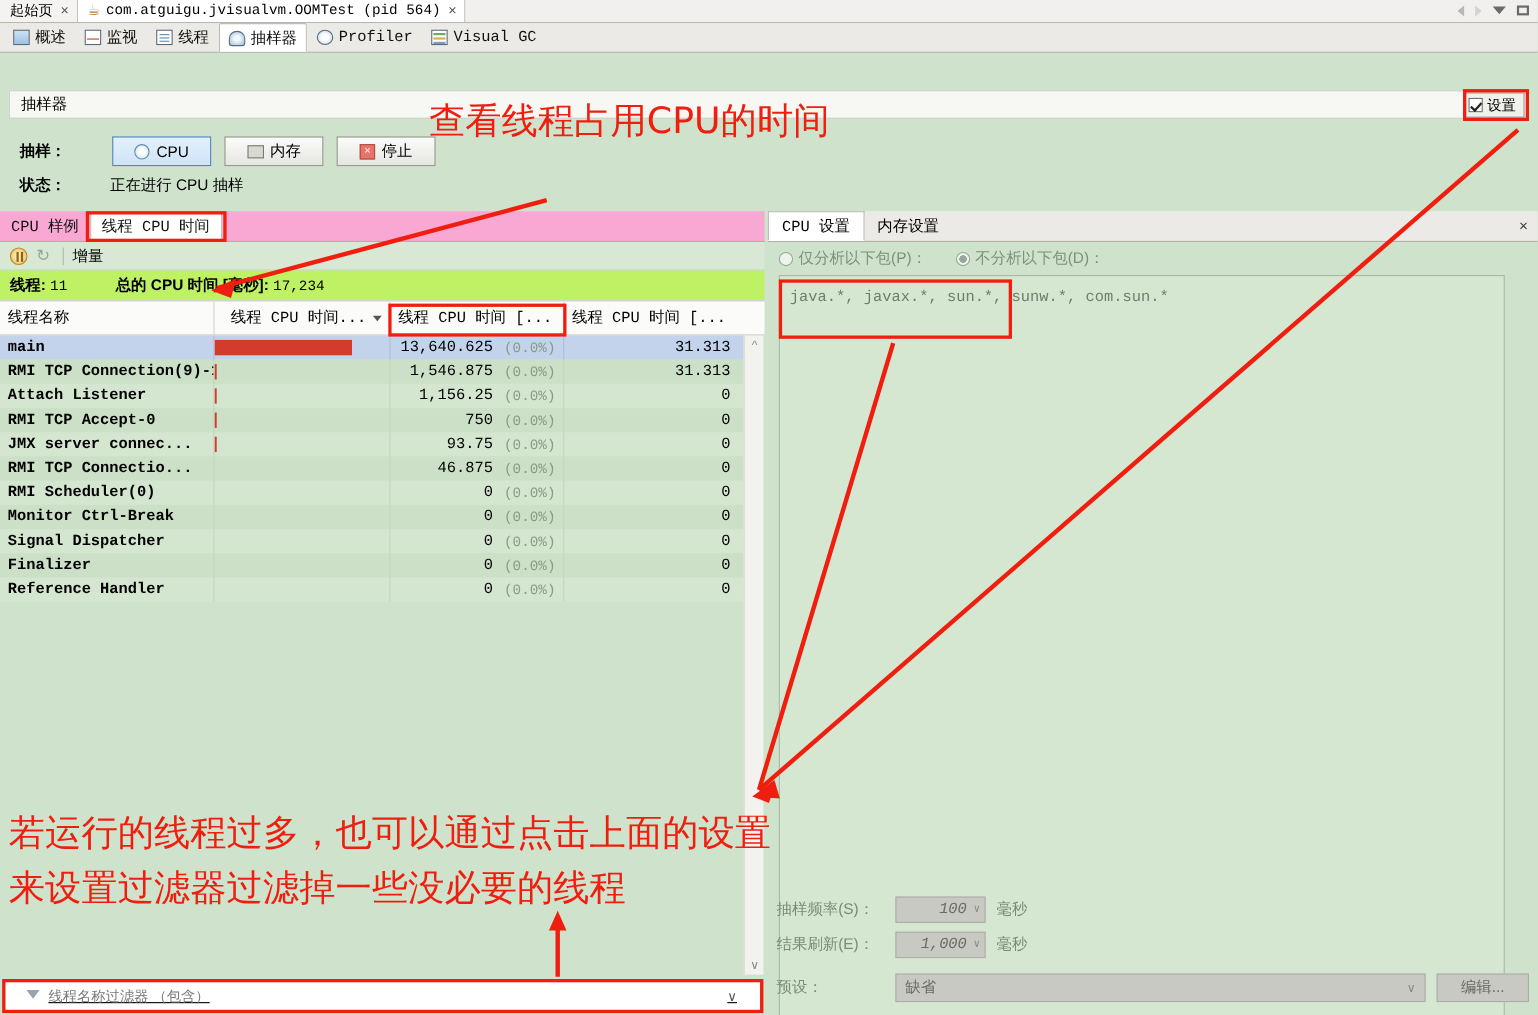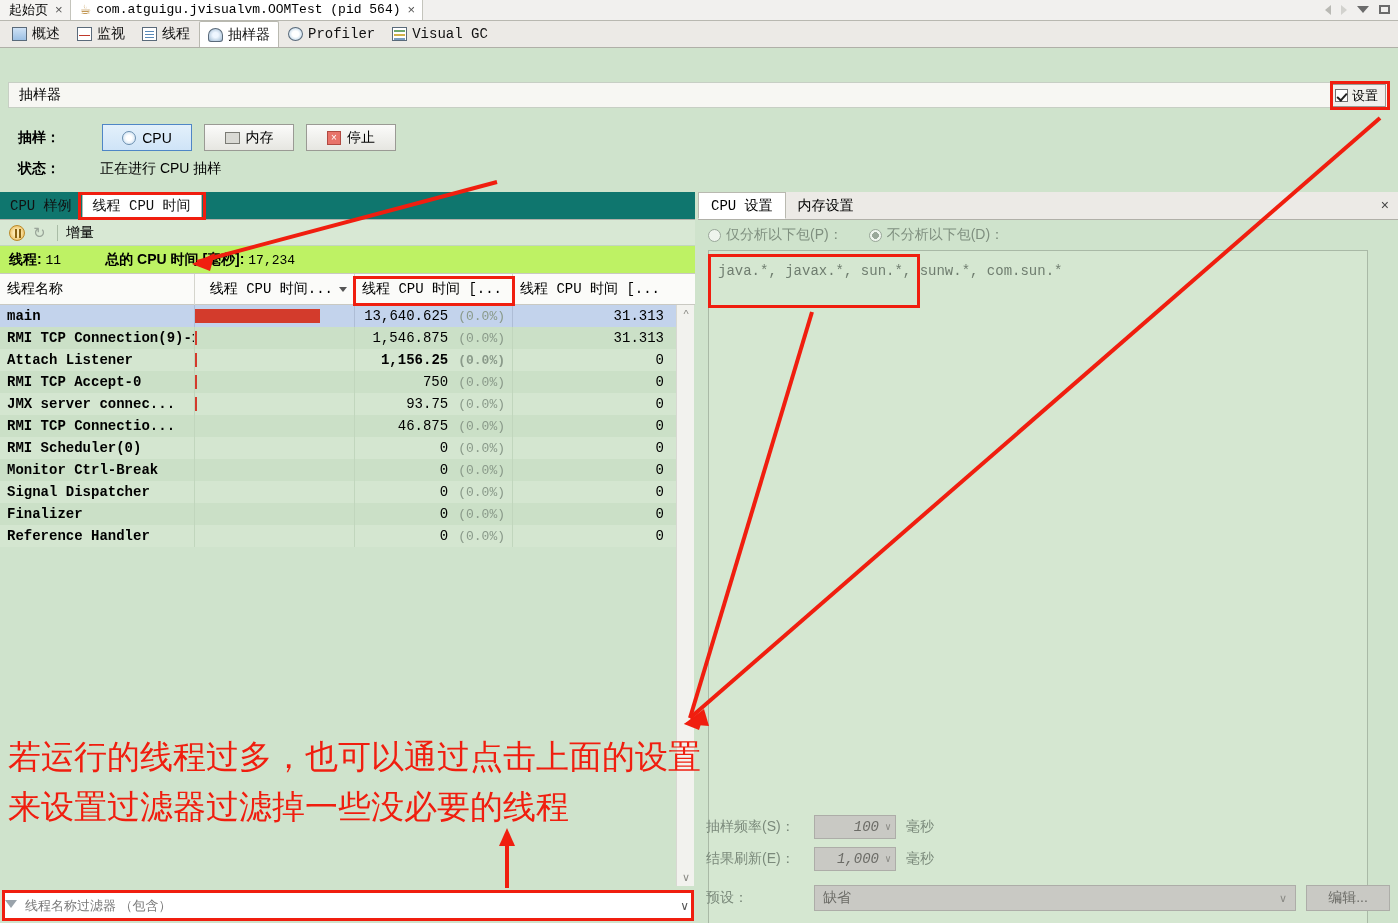--- a/index.html
+++ b/index.html
@@ -102,21 +102,21 @@
   }
   .pbtn.sel { background: linear-gradient(#e3f0fb,#cfe4f7); border-color: #4f86c6; }
   .ic-clock { width: 14px; height: 14px; border-radius: 50%; border: 1px solid #6b8faf; background: radial-gradient(#ffffff 30%, #bfd8ee); }
   .ic-mem { width: 15px; height: 12px; background: #d9d9d4; border: 1px solid #7a7a74; }
   .ic-stop { width: 14px; height: 14px; background: #e8736a; border: 1px solid #b14a42; color: #fff; font-size: 10px; display:flex; align-items:center; justify-content:center; }
   .status-val { font-size: 14px; padding-left: 26px; }
 
   
   .ltabs {
     position: absolute; left: 0; top: 192px; width: 695px; height: 28px;
-    background: #0f766e; border-bottom: 1px solid #b0b0a8; display: flex; align-items: flex-end;
+    background: #f9a8d4; border-bottom: 1px solid #b0b0a8; display: flex; align-items: flex-end;
   }
   .ltab {
     height: 27px; padding: 0 10px; display: flex; align-items: center;
     font-size: 14px; font-family: "Liberation Mono","DejaVu Sans Mono",monospace;
     color: #111; white-space: nowrap;
   }
   .ltab.sel { background: #fff; border: 1px solid #b9b9b0; border-bottom: 1px solid #fff; }
 
   .ltoolbar {
     position: absolute; left: 0; top: 220px; width: 695px; height: 26px;
@@ -173,21 +173,21 @@
     position: absolute; left: 676px; top: 305px; width: 18px; height: 581px;
     background: #f2f2ee; border-left: 1px solid #d8d8d2;
   }
   .sbtn { width: 18px; height: 17px; display: flex; align-items: center; justify-content: center; color: #8a8a84; font-size: 11px; }
   .sbtn.bot { position: absolute; bottom: 0; left: 0; }
 
   
   .filterbar {
     position: absolute; left: 2px; top: 891px; width: 690px; height: 29px;
     background: #fff; border: 1px solid #a8a8a2;
-    display: flex; align-items: center; padding: 0 2px; gap: 6px;
+    display: flex; align-items: center; padding: 0 21px; gap: 6px; text-decoration: underline;
   }
   .ic-filter { width: 14px; height: 13px; position: relative; }
   .ic-filter::before {
     content: ""; position: absolute; left: 0; top: 1px; width: 0; height: 0;
     border-left: 6px solid transparent; border-right: 6px solid transparent; border-top: 8px solid #9aa3ab;
   }
   .filter-ph { color: #7a7a7a; font-size: 13px; flex: 1; }
   .filter-caret { color: #555; font-size: 12px; }
 
   
@@ -388,21 +388,21 @@
           <span>1,546.875</span>
           <span class="pct">(0.0%)</span>
         </div>
         <div class="td num" style="width: 158px; border-right: none;">31.313</div>
       </div>
       <div class="trow odd">
         <div class="td name" style="width: 195px;">Attach Listener</div>
         <div class="td bar" style="width: 160px;">
           <div class="fill" style="width: 2px;"></div>
         </div>
-        <div class="td num" style="width: 158px; font-weight: bold;">
+        <div class="td num" style="width: 158px;">
           <span>1,156.25</span>
           <span class="pct">(0.0%)</span>
         </div>
         <div class="td num" style="width: 158px; border-right: none;">0</div>
       </div>
       <div class="trow even">
         <div class="td name" style="width: 195px;">RMI TCP Accept-0</div>
         <div class="td bar" style="width: 160px;">
           <div class="fill" style="width: 2px;"></div>
         </div>
@@ -538,20 +538,21 @@
           <span>缺省</span>
           <span class="preset-caret">∨</span>
         </span>
         <span class="edit-btn">
           <span>编辑...</span>
         </span>
       </div>
     </div>
   </div>
 
+  <div class="anno anno-text" style="left:390px;top:88px;">查看线程占用CPU的时间</div>
   <div class="anno anno-text" style="left:8px;top:735px;">若运行的线程过多，也可以通过点击上面的设置</div>
   <div class="anno anno-text" style="left:8px;top:785px;">来设置过滤器过滤掉一些没必要的线程</div>
 
   <div class="anno-box" style="left:1330px;top:81px;width:60px;height:29px;"></div>
   <div class="anno-box" style="left:78px;top:192px;width:128px;height:28px;"></div>
   <div class="anno-box" style="left:353px;top:276px;width:162px;height:30px;"></div>
   <div class="anno-box" style="left:708px;top:254px;width:212px;height:54px;"></div>
   <div class="anno-box" style="left:2px;top:890px;width:692px;height:31px;"></div>
 
   <svg class="anno-svg" viewBox="0 0 1398 923">

